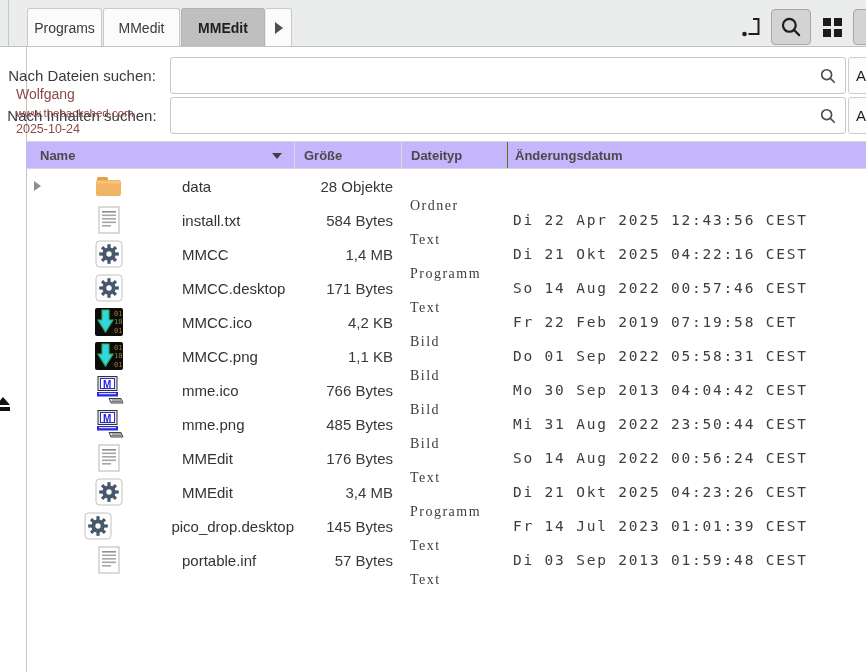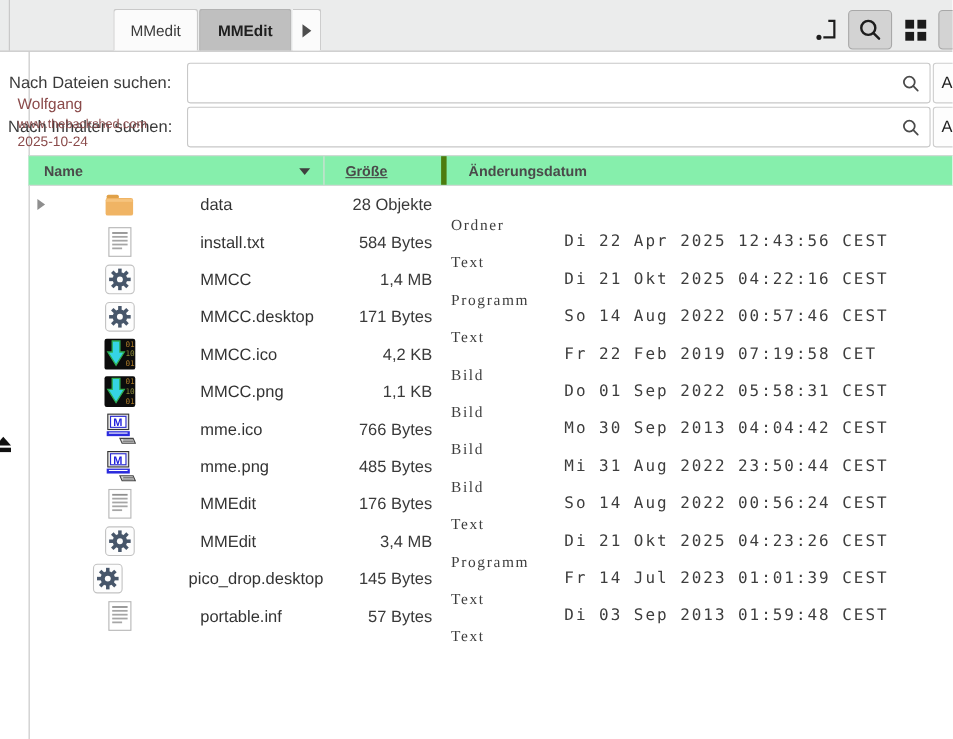--- a/index.html
+++ b/index.html
@@ -74,28 +74,28 @@
   .cb1{top:57px;}
   .cb2{top:97px;}
   
   .wm{position:absolute;left:16px;color:#8a4a4a;z-index:5;line-height:1;text-align:center;}
   .wm1{top:87px;font-size:14px;}
   .wm2{top:108px;font-size:11.5px;}
   .wm3{top:123px;font-size:12.5px;}
   
   .thead{
     position:absolute;left:26px;top:141px;width:840px;height:28px;box-sizing:border-box;
-    background:#86efac;border-top:1px solid #d8d8d8;border-bottom:1px solid #d8d8d8;
+    background:#c4b5fd;border-top:1px solid #d8d8d8;border-bottom:1px solid #d8d8d8;
     display:flex;font-size:13px;font-weight:bold;color:#4a4a4a;
   }
   .th{box-sizing:border-box;display:flex;align-items:center;position:relative;}
   .th-name{width:268px;padding-left:14px;}
-  .th-size{width:107px;padding-left:19px;border-left:1px solid #dcdcdc;text-decoration:underline;}
+  .th-size{width:107px;padding-left:9px;border-left:1px solid #dcdcdc;}
   .th-type{width:106px;padding-left:9px;border-left:1px solid #dcdcdc;}
-  .th-date{flex:1;padding-left:20px;border-left:5px solid #4d7c0f;}
+  .th-date{flex:1;padding-left:7px;border-left:1px solid #4d7c0f;}
   .sortarrow{
     position:absolute;right:12px;top:11px;width:0;height:0;
     border-left:5px solid transparent;border-right:5px solid transparent;border-top:6px solid #3f3f3f;
   }
   .filelist{position:absolute;left:26px;top:169px;width:840px;}
   .row{display:flex;height:34px;align-items:center;}
   .c{box-sizing:border-box;gap:48px;}
   .c.name{width:268px;display:flex;align-items:center;}
   .exp{width:18px;margin-left:2px;display:flex;justify-content:center;}
   .exp .tri{width:0;height:0;border-top:5px solid transparent;border-bottom:5px solid transparent;border-left:7px solid #8e8e8e;}
@@ -168,20 +168,21 @@
     </symbol>
     <symbol id="icon-jump" viewBox="0 0 24 24">
       <circle cx="4.5" cy="19" r="2.3" fill="#1d1d1d"></circle>
       <polyline points="13,4 18.5,4 18.5,19 8.5,19" fill="none" stroke="#1d1d1d" stroke-width="2"></polyline>
     </symbol>
   </defs>
 </svg>
 
 <div class="tabbar">
   <div class="leftdiv"></div>
+  <div class="tab tab-programs">Programs</div>
   <div class="tab tab-mmedit1">MMedit</div>
   <div class="tab active tab-mmedit2">MMEdit</div>
   <div class="tab-overflow">
     <span class="tri-right"></span>
   </div>
 
   <div class="toolbtn tb-jump">
     <svg width="24" height="24">
         <use href="#icon-jump"></use>
       </svg>
@@ -233,20 +234,23 @@
 <div class="wm wm3">2025-10-24</div>
 
 <div class="thead">
   <div class="th th-name">
     <span>Name</span>
     <span class="sortarrow"></span>
   </div>
   <div class="th th-size">
     <span>Größe</span>
   </div>
+  <div class="th th-type">
+    <span>Dateityp</span>
+  </div>
   <div class="th th-date">
     <span>Änderungsdatum</span>
   </div>
 </div>
 
 <div class="filelist">
 
   <div class="row">
     <div class="c name">
       <span class="exp">

